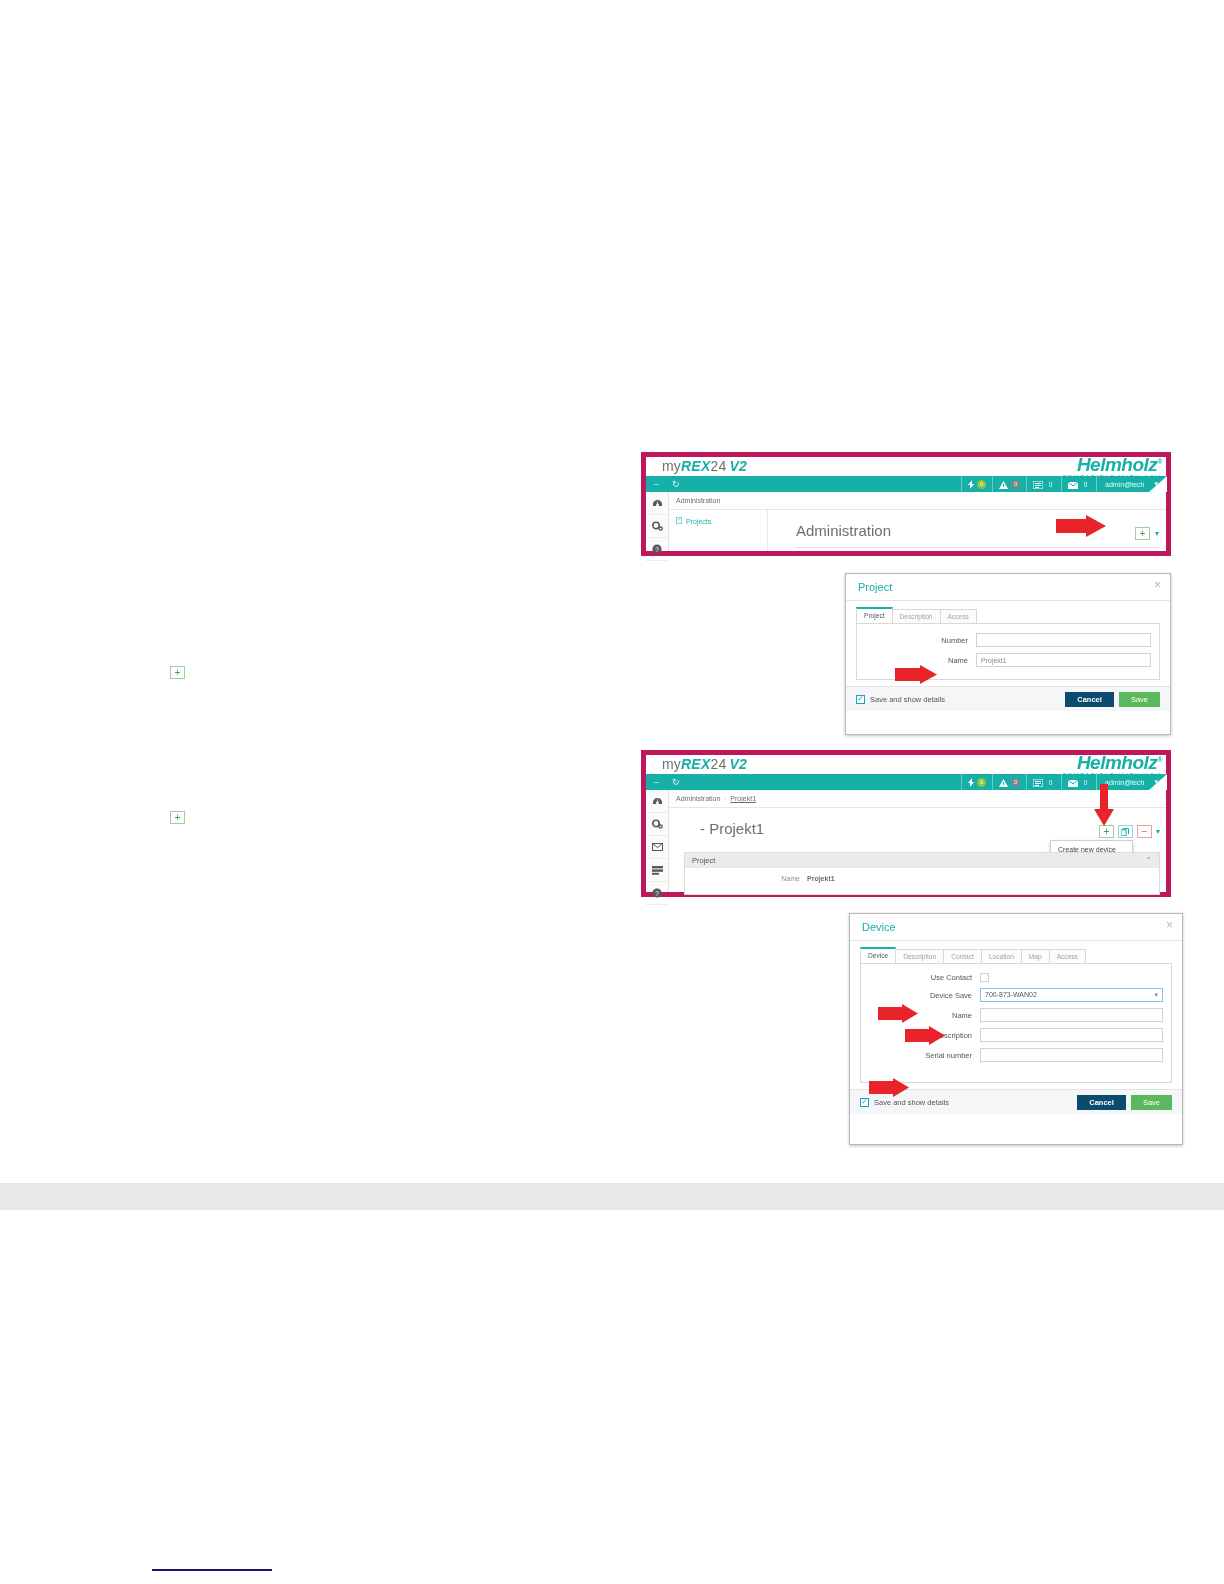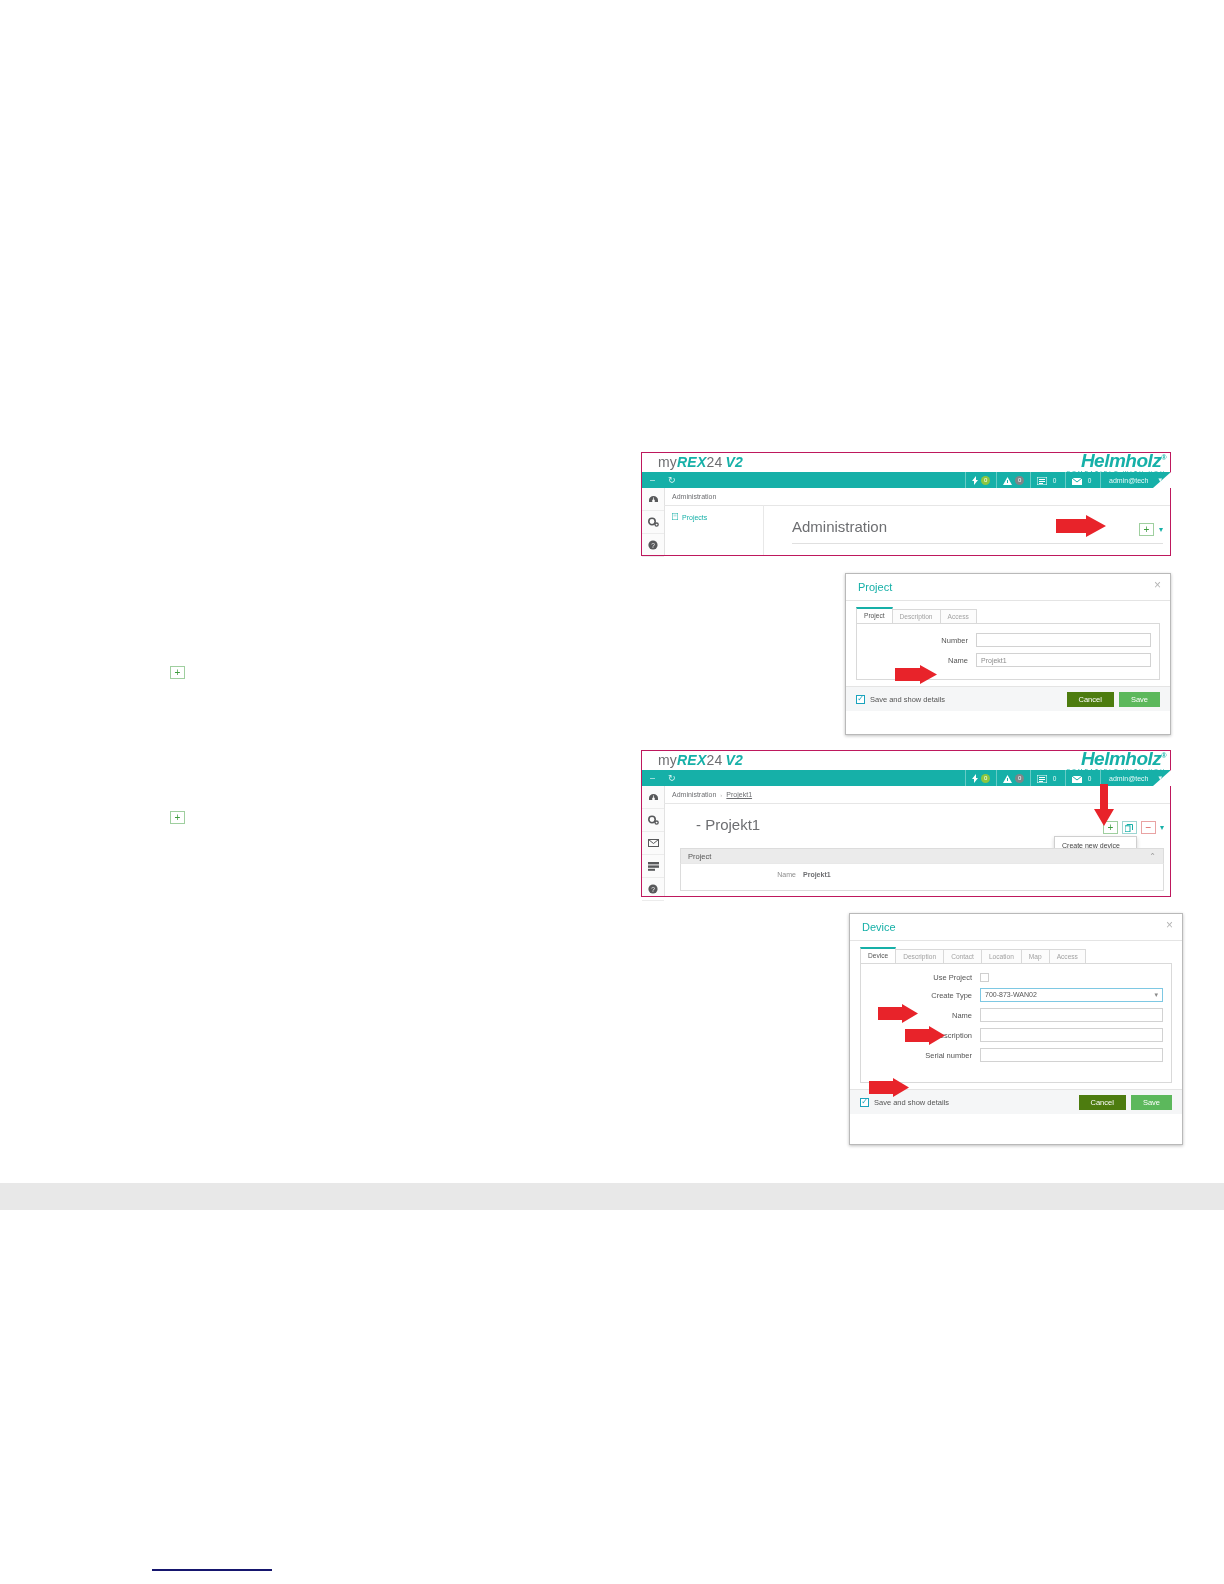--- a/index.html
+++ b/index.html
@@ -10,21 +10,21 @@
   }
   .abs{position:absolute;}
 
   
   .arrow{position:absolute;display:block;}
   .arrow svg{display:block;}
 
   
   .win{
     position:absolute;background:#ffffff;
-    border:1px solid #be185d;
+    border:5px solid #be185d;
     box-sizing:border-box;
   }
   .win .brandrow{
     position:relative;height:19px;background:#fff;overflow:hidden;
   }
   .logo-myrex{
     position:absolute;left:16px;top:1px;font-size:14px;color:#6d6e71;
     letter-spacing:.2px;
   }
   .logo-myrex b{color:#16b0a8;font-style:italic;font-weight:bold;}
@@ -131,21 +131,21 @@
   .dlg-foot{
     border-top:1px solid #e4e4e4;background:#f5f6f7;height:24px;
     display:flex;align-items:center;justify-content:space-between;padding:0 10px;
   }
   .chk-on{
     width:9px;height:9px;border:1px solid #1aa3bd;background:#fff;box-sizing:border-box;
     display:inline-flex;align-items:center;justify-content:center;color:#1aa3bd;font-size:8px;line-height:1;
   }
   .footleft{display:flex;align-items:center;gap:5px;font-size:7.5px;color:#555;}
   .btn{height:15px;padding:0 12px;font-size:7.5px;color:#fff;display:inline-flex;align-items:center;justify-content:center;border:none;}
-  .btn-cancel{background:#4d7c0f;}
+  .btn-cancel{background:#0c4a6e;font-weight:bold;}
   .btn-save{background:#5cb85c;}
 
   
   .mini-plus{
     width:15px;height:13px;border:1px solid #9fcf9f;background:#fff;box-sizing:border-box;
     display:flex;align-items:center;justify-content:center;color:#3f9c3f;font-size:10px;line-height:1;
   }
 
   
   .band{position:absolute;left:0;width:1224px;background:#e8e8e8;}
@@ -485,25 +485,25 @@
     <div class="tabs">
       <div class="tab active">Device</div>
       <div class="tab">Description</div>
       <div class="tab">Contact</div>
       <div class="tab">Location</div>
       <div class="tab">Map</div>
       <div class="tab">Access</div>
     </div>
     <div class="panel">
       <div class="frow">
-        <div class="flabel">Use Project</div>
+        <div class="flabel">Use Contact</div>
         <div class="fcheck"></div>
       </div>
       <div class="frow">
-        <div class="flabel">Create Type</div>
+        <div class="flabel">Device Save</div>
         <div class="fselect" style="max-width:188px;">
           <span class="cv">700-873-WAN02</span>
           <span class="car">▾</span>
         </div>
       </div>
       <div class="frow">
         <div class="flabel">Name</div>
         <div class="finput"></div>
       </div>
       <div class="frow">

